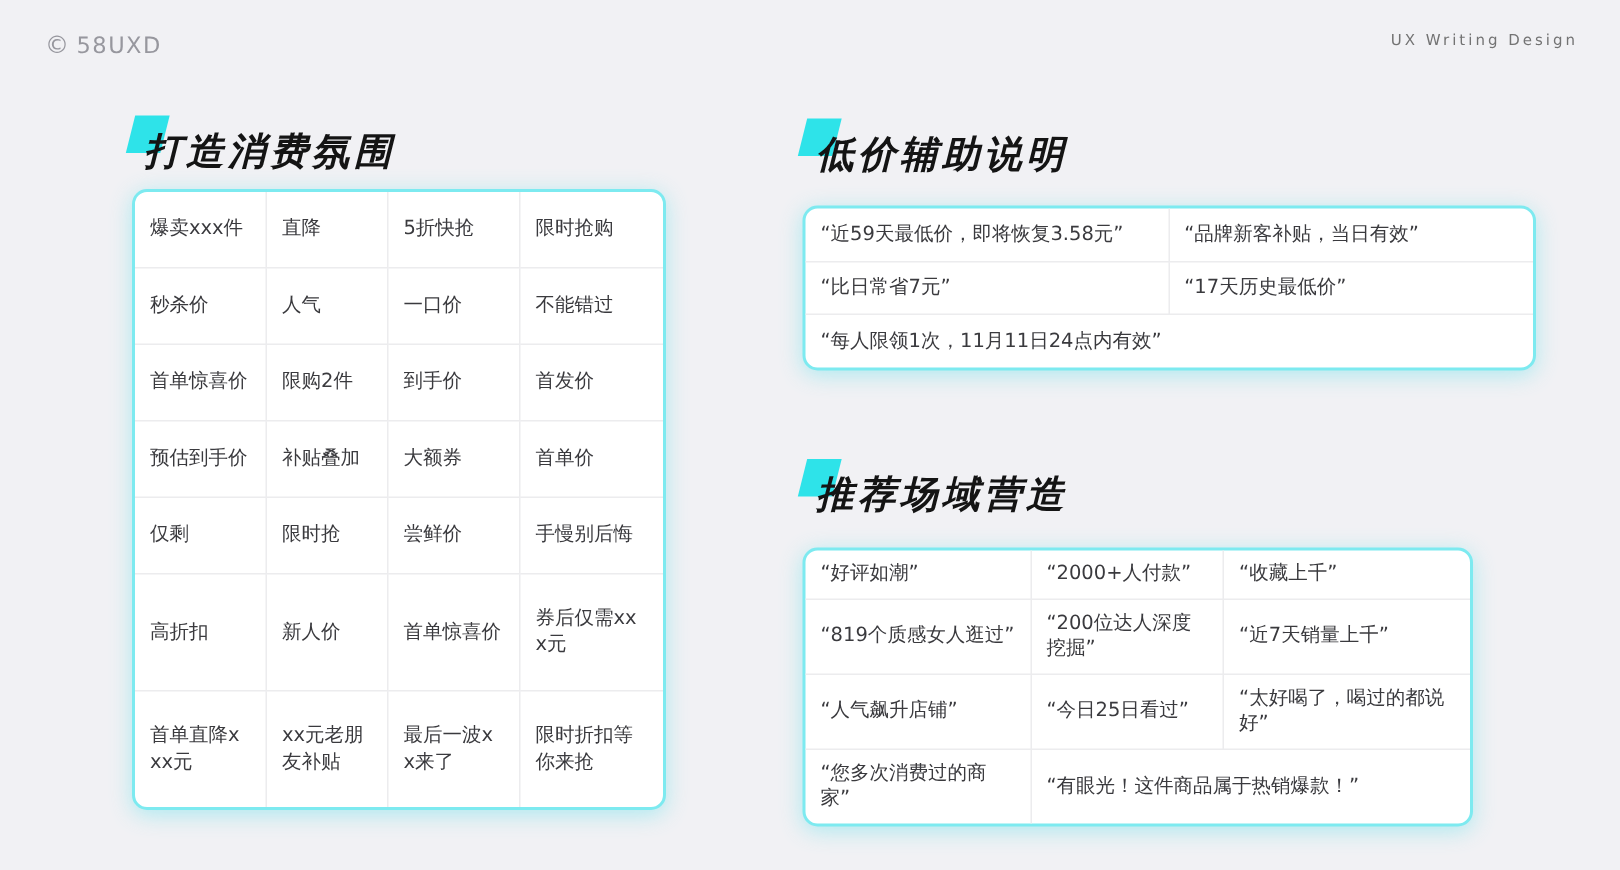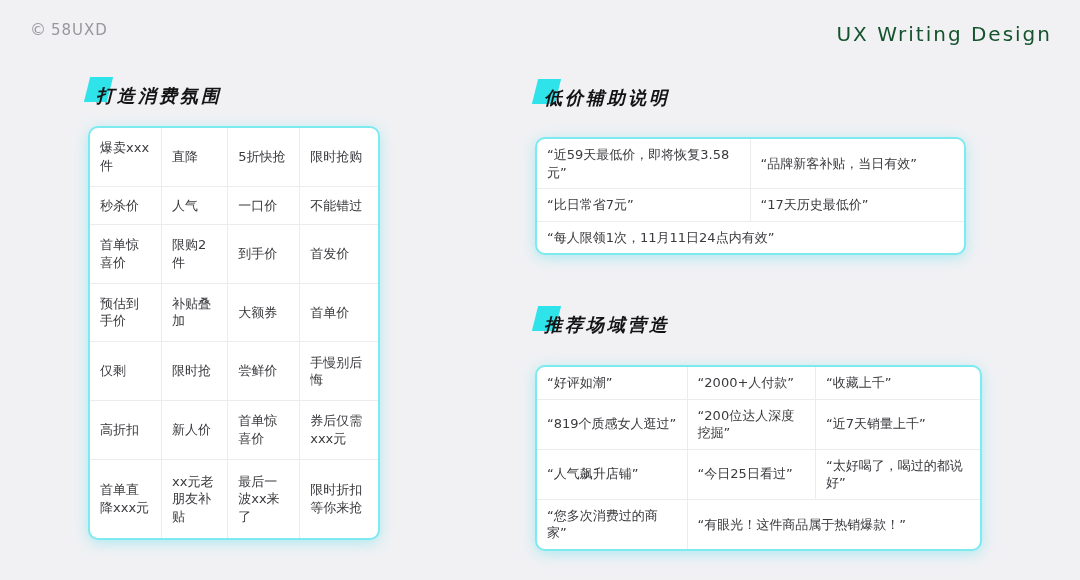--- a/index.html
+++ b/index.html
@@ -13,27 +13,27 @@
 
   
   .brand{
     position:absolute;left:30px;top:20px;
     font-size:15px;color:#97979e;letter-spacing:1px;
     display:flex;align-items:center;gap:4px;
   }
   .brand .cmark{font-size:16px;}
   .watermark{
     position:absolute;right:28px;top:22px;
-    font-size:20px;color:#14532d;letter-spacing:2px;
+    font-size:10px;color:#737373;letter-spacing:2px;
   }
 
   
   .section-title{
     position:absolute;
-    font-size:18px;font-weight:bold;font-style:italic;
+    font-size:25px;font-weight:bold;font-style:italic;
     color:#141414;white-space:nowrap;
   }
   .section-title .mark{
     position:absolute;left:-9px;top:-7px;
     width:23px;height:25px;
     background:#2ee3e9;
     transform:skewX(-14deg);
     z-index:0;
   }
   .section-title .txt{
@@ -56,22 +56,22 @@
     padding:7px 10px;
     font-size:13px;
     color:#3a3a3e;
     line-height:1.35;
     vertical-align:middle;
     word-break:break-all;
   }
   table.card-table td:last-child{border-right:none;}
   table.card-table tr:last-child td{border-bottom:none;}
 
-  #table-atmosphere{left:88px;top:126px;width:292px;height:414px;}
-  #table-lowprice{left:535px;top:137px;width:431px;height:110px;}
+  #table-atmosphere{left:88px;top:126px;width:356px;height:414px;}
+  #table-lowprice{left:535px;top:137px;width:489px;height:110px;}
   #table-recommend{left:535px;top:365px;width:447px;height:175px;}
 
   #title-atmosphere{left:96px;top:84px;}
   #title-lowprice{left:544px;top:86px;}
   #title-recommend{left:544px;top:313px;}
 </style>
 </head>
 <body>
 
 <div class="page">

